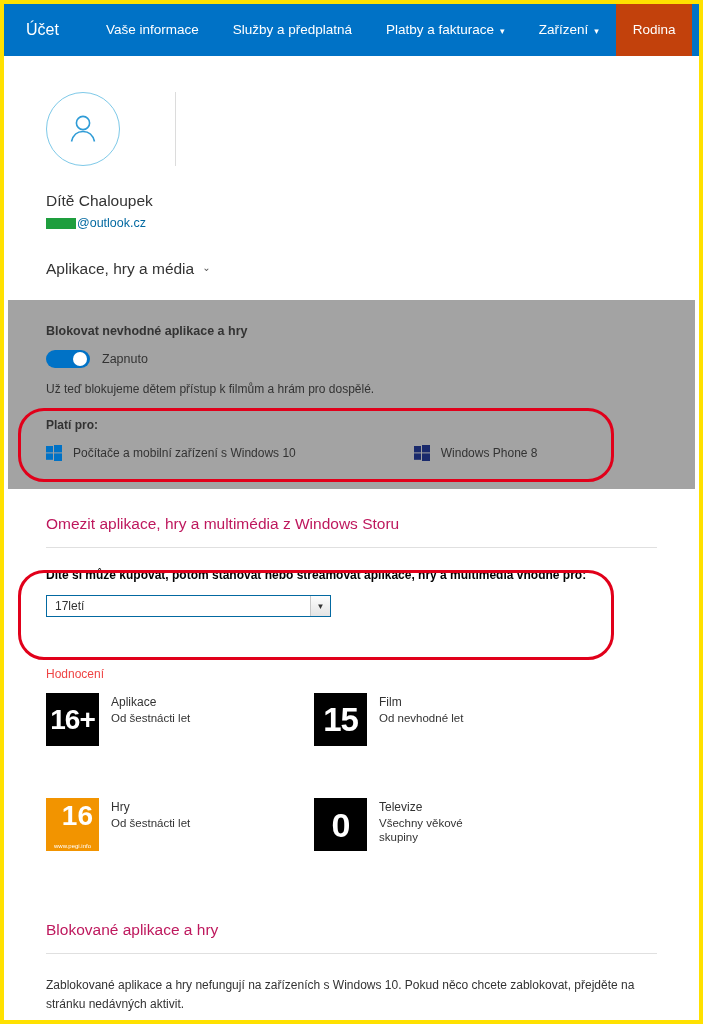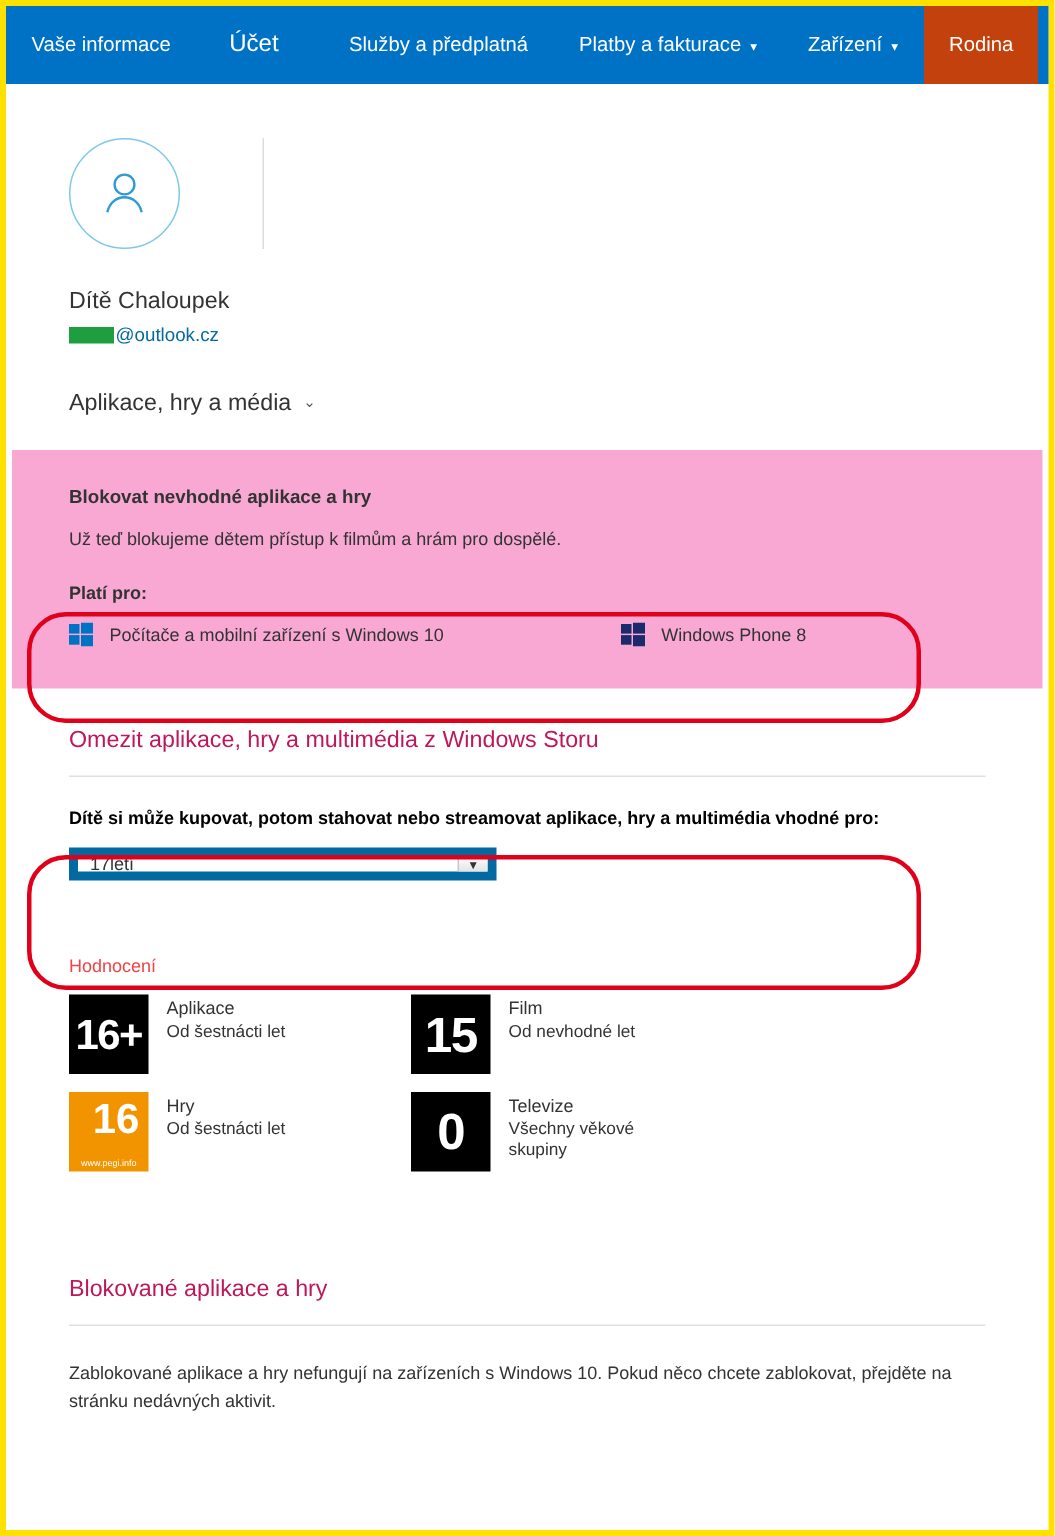--- a/index.html
+++ b/index.html
@@ -116,21 +116,21 @@
   .section-select .caret {
     font-size: 10px;
     margin-left: 8px;
     color: #555555;
     position: relative;
     top: 2px;
   }
   
   .grey-panel {
     margin-top: 22px;
-    background: #f9a8d4;
+    background: #a3a3a3;
     padding: 24px 38px 28px 38px;
   }
   .panel-title {
     font-size: 12.5px;
     color: #333333;
     font-weight: bold;
   }
   .toggle-row {
     display: flex;
     align-items: center;
@@ -208,21 +208,21 @@
   }
   .limit-question {
     font-size: 12px;
     color: #000000;
     font-weight: bold;
   }
   .select-wrap {
     margin-top: 13px;
     width: 285px;
     height: 22px;
-    border: 6px solid #0369a1;
+    border: 1px solid #0369a1;
     background: #ffffff;
     display: flex;
     align-items: center;
     box-sizing: border-box;
     position: relative;
   }
   .select-value {
     font-size: 12px;
     color: #333333;
     padding-left: 8px;
@@ -246,20 +246,21 @@
     margin-top: 50px;
   }
   .ratings-title {
     font-size: 12px;
     color: #ef4444;
   }
   .ratings-grid {
     margin-top: 12px;
     display: flex;
     flex-wrap: wrap;
+    gap: 40px;
   }
   .rating-item {
     display: flex;
     align-items: flex-start;
     width: 228px;
     margin-bottom: 12px;
   }
   .rating-badge {
     width: 53px;
     height: 53px;
@@ -348,25 +349,25 @@
     width: 590px;
     height: 84px;
   }
 </style>
 </head>
 <body>
 
 <div id="page">
 
   <div class="navbar">
+    <div class="nav-item first">
+      <span>Účet</span>
+    </div>
     <div class="nav-item">
       <span>Vaše informace</span>
-    </div>
-    <div class="nav-item first">
-      <span>Účet</span>
     </div>
     <div class="nav-item">
       <span>Služby a předplatná</span>
     </div>
     <div class="nav-item">
       <span>Platby a fakturace</span>
       <span class="nav-caret">▾</span>
     </div>
     <div class="nav-item">
       <span>Zařízení</span>
@@ -399,20 +400,26 @@
         <span>@outlook.cz</span>
       </div>
       <div class="section-select">
         <span>Aplikace, hry a média</span>
         <span class="caret">⌄</span>
       </div>
     </div>
 
     <div class="grey-panel">
       <div class="panel-title">Blokovat nevhodné aplikace a hry</div>
+      <div class="toggle-row">
+        <div class="toggle">
+          <div class="knob"></div>
+        </div>
+        <div class="toggle-label">Zapnuto</div>
+      </div>
       <div class="panel-desc">Už teď blokujeme dětem přístup k filmům a hrám pro dospělé.</div>
 
       <div class="applies-block">
         <div class="applies-title">Platí pro:</div>
         <div class="applies-row">
           <div class="applies-item">
             <svg class="win-logo" viewBox="0 0 16 16">
               <rect x="0" y="1" width="7" height="6.4" fill="#0072c6"></rect>
               <rect x="8" y="0" width="8" height="7.4" fill="#0072c6"></rect>
               <rect x="0" y="8.4" width="7" height="6.4" fill="#0072c6"></rect>

